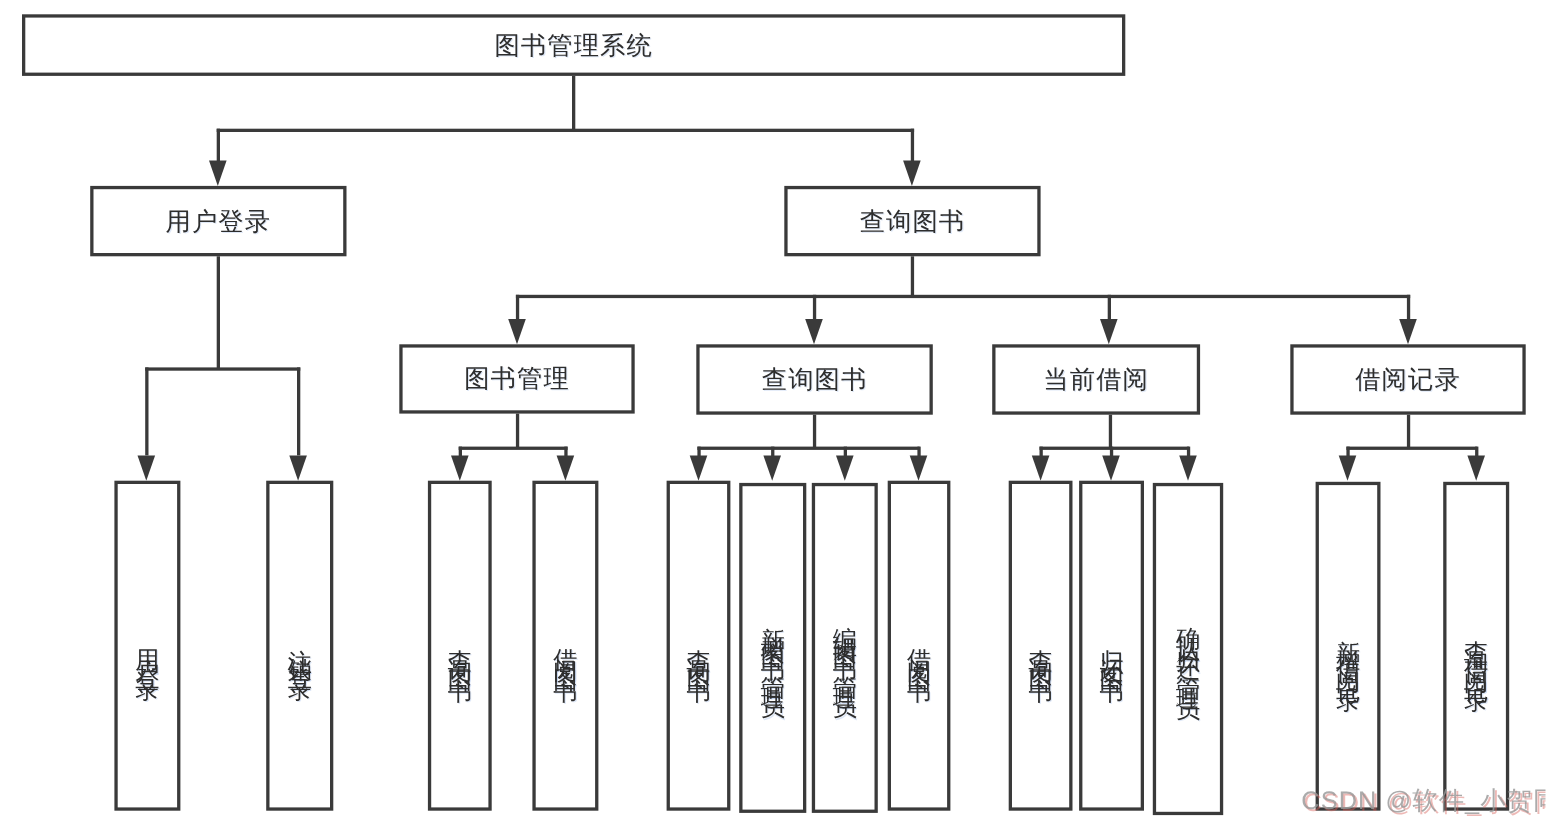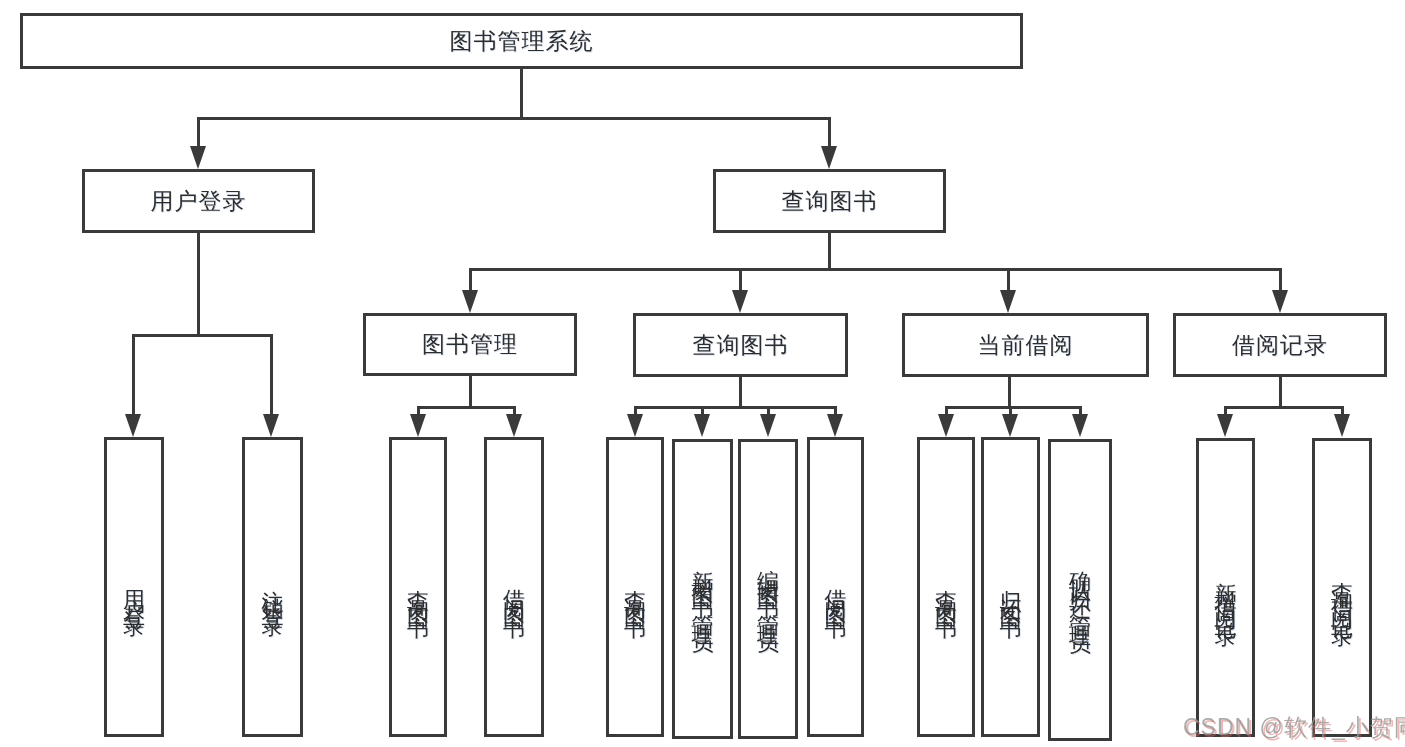--- a/index.html
+++ b/index.html
@@ -74,21 +74,21 @@
   <div class="arr" style="left:462px;top:290px"></div>
   <div class="vl" style="left:739px;top:268px;height:22px"></div>
   <div class="arr" style="left:732px;top:290px"></div>
   <div class="vl" style="left:1007px;top:268px;height:22px"></div>
   <div class="arr" style="left:1000px;top:290px"></div>
   <div class="vl" style="left:1279px;top:268px;height:22px"></div>
   <div class="arr" style="left:1272px;top:290px"></div>
 
   <div class="box" style="left:363px;top:313px;width:214px;height:63px">图书管理</div>
   <div class="box" style="left:633px;top:313px;width:215px;height:64px">查询图书</div>
-  <div class="box" style="left:902px;top:313px;width:247px;height:64px">当前借阅</div>
+  <div class="box" style="left:902px;top:313px;width:189px;height:64px">当前借阅</div>
   <div class="box" style="left:1173px;top:313px;width:214px;height:64px">借阅记录</div>
 
   <div class="vl" style="left:469px;top:376px;height:32px"></div>
   <div class="hl" style="left:417px;top:406px;width:99px"></div>
   <div class="vl" style="left:417px;top:406px;height:10px"></div>
   <div class="arr" style="left:410px;top:414px"></div>
   <div class="vl" style="left:513px;top:406px;height:10px"></div>
   <div class="arr" style="left:506px;top:414px"></div>
 
   <div class="vl" style="left:739px;top:377px;height:31px"></div>

